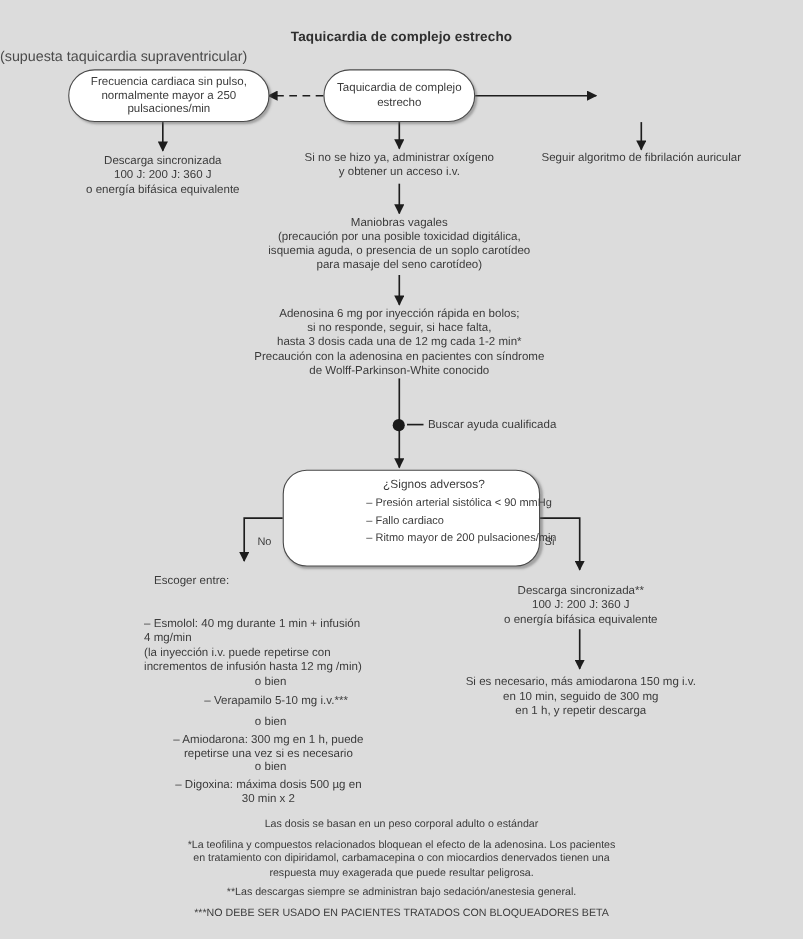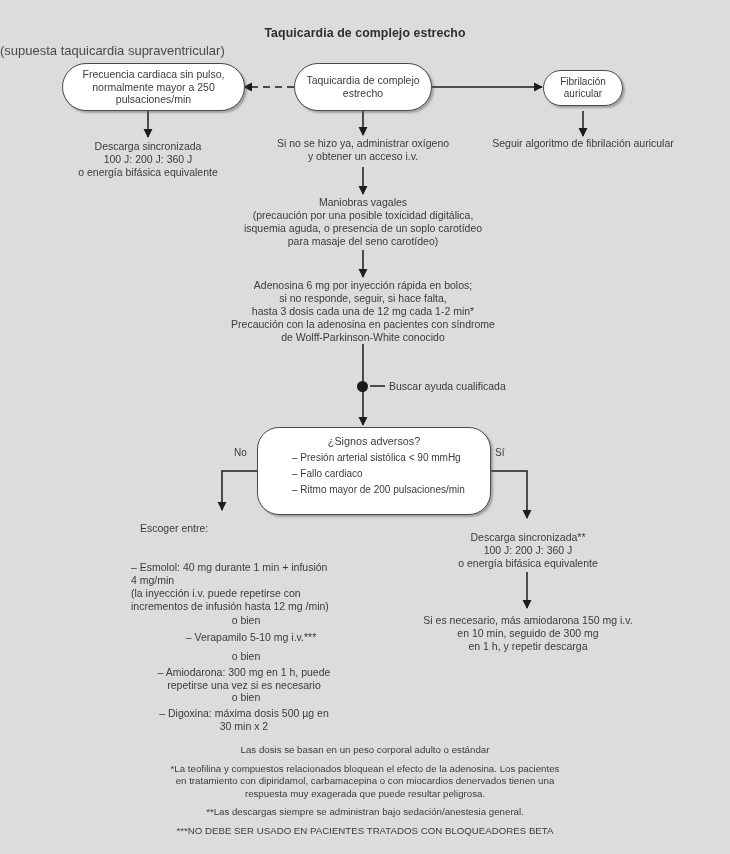--- a/index.html
+++ b/index.html
@@ -34,25 +34,26 @@
   .subtitle{
     position:absolute;text-align:left;width:100%;
     font-size:13px;color:#4a4a4a;
   }
   .f105{font-size:10.5px;}
   .f10{font-size:10px;}
   .dbox{
     position:absolute;background:#fff;border:1.4px solid #4a4a4a;
     border-radius:22px;box-shadow:2px 2px 2px rgba(90,90,90,.45);
     box-sizing:border-box;
+    padding-left:41px;
   }
   .dbox .q{text-align:center;font-size:10.8px;margin:7px 0 3px 0;color:#3b3b3b;}
   .dbox ul{list-style:none;margin:0;padding:0 0 0 34px;}
   .dbox li{font-size:10px;line-height:1.62;color:#3b3b3b;white-space:nowrap;}
-  .lbl{position:absolute;font-size:10px;color:#3b3b3b;}
+  .lbl{position:absolute;font-size:10px;color:#3b3b3b;margin-top:40px;}
   .footnotes{position:absolute;width:100%;text-align:center;}
   .fn{font-size:9.7px;line-height:1.3;color:#3b3b3b;margin-bottom:6px;}
   .dot{position:absolute;width:11px;height:11px;border-radius:50%;background:#1a1a1a;}
 </style>
 </head>
 <body>
 
 <div id="stage">
 
   <svg class="svg-layer" viewBox="0 0 730 854">
@@ -93,23 +94,20 @@
   <div class="subtitle" style="top:43px">(supuesta taquicardia supraventricular)</div>
 
   <div class="node" style="left:62px;top:63px;width:183px;height:48px">
     <div class="inner f105">Frecuencia cardiaca sin pulso,<br>normalmente mayor a 250<br>pulsaciones/min</div>
   </div>
 
   <div class="node" style="left:294px;top:63px;width:138px;height:48px">
     <div class="inner f105">Taquicardia de complejo<br>estrecho</div>
   </div>
 
-  <div class="node" style="left:543px;top:70px;width:80px;height:36px;border-radius:20px">
-    <div class="inner f10">Fibrilación<br>auricular</div>
-  </div>
 
   <div class="txt f105" style="left:48px;top:140px;width:200px">Descarga sincronizada<br>100 J: 200 J: 360 J<br>o energía bifásica equivalente</div>
 
   <div class="txt f105" style="left:253px;top:137px;width:220px">Si no se hizo ya, administrar oxígeno<br>y obtener un acceso i.v.</div>
 
   <div class="txt f105" style="left:470px;top:137px;width:226px">Seguir algoritmo de fibrilación auricular</div>
 
   <div class="txt f105" style="left:203px;top:196px;width:320px">Maniobras vagales<br>(precaución por una posible toxicidad digitálica,<br>isquemia aguda, o presencia de un soplo carotídeo<br>para masaje del seno carotídeo)</div>
 
   <div class="txt f105" style="left:183px;top:279px;width:360px">Adenosina 6 mg por inyección rápida en bolos;<br>si no responde, seguir, si hace falta,<br>hasta 3 dosis cada una de 12 mg cada 1-2 min*<br>Precaución con la adenosina en pacientes con síndrome<br>de Wolff-Parkinson-White conocido</div>

